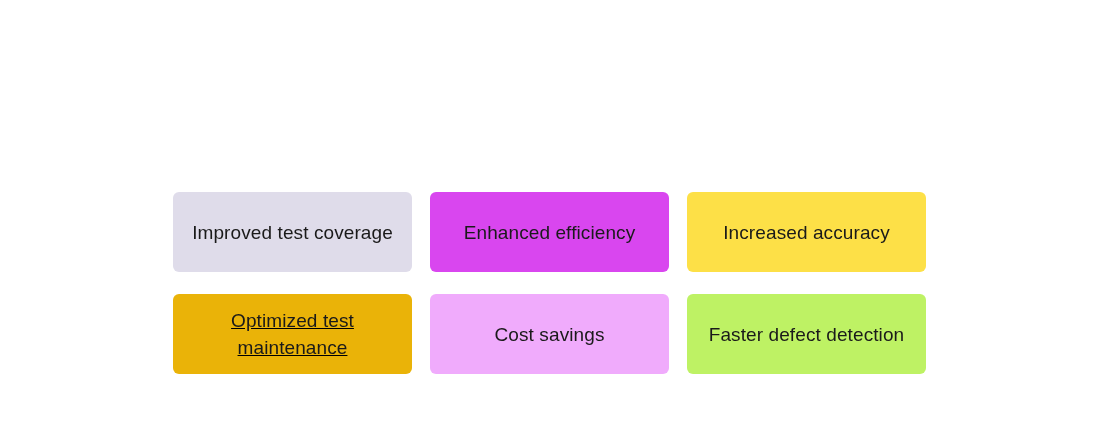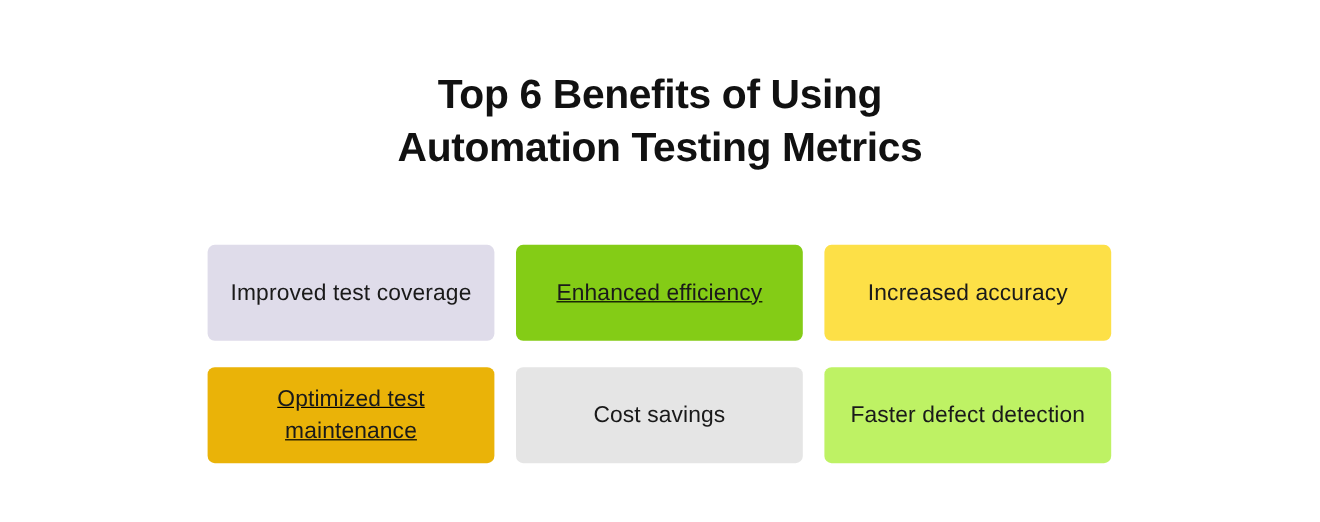--- a/index.html
+++ b/index.html
@@ -34,21 +34,21 @@
     font-size: 34px;
     font-weight: bold;
     line-height: 44px;
     letter-spacing: -0.3px;
     color: #111111;
   }
 
   .cards-grid {
     position: absolute;
     left: 173px;
-    top: 204px;
+    top: 192px;
     width: 754px;
     display: grid;
     grid-template-columns: repeat(3, 239px);
     grid-template-rows: repeat(2, 80px);
     column-gap: 18px;
     row-gap: 22px;
   }
 
   .benefit-card {
     border-radius: 6px;
@@ -66,44 +66,40 @@
     line-height: 27px;
     color: #1a1a1a;
     letter-spacing: 0.1px;
   }
 </style>
 </head>
 <body style="background: rgb(255, 255, 255);">
 
 <div class="infographic">
 
-  <div class="title-block">
-    <span class="title-line">Top 6 Benefits of Using</span>
-    <span class="title-line">Automation Testing Metrics</span>
-  </div>
 
   <div class="cards-grid">
 
     <div class="benefit-card" style="background-color: rgb(223, 220, 234);">
       <span class="benefit-card-label">Improved test coverage</span>
     </div>
 
-    <div class="benefit-card" style="background-color: #84cc16; text-decoration: underline;">
+    <div class="benefit-card" style="background-color: #d946ef;">
       <span class="benefit-card-label">Enhanced efficiency</span>
     </div>
 
     <div class="benefit-card" style="background-color: #fde047;">
       <span class="benefit-card-label">Increased accuracy</span>
     </div>
 
     <div class="benefit-card" style="background-color: #eab308; text-decoration: underline;">
       <span class="benefit-card-label">Optimized test maintenance</span>
     </div>
 
-    <div class="benefit-card" style="background-color: #e5e5e5;">
+    <div class="benefit-card" style="background-color: #f0abfc;">
       <span class="benefit-card-label">Cost savings</span>
     </div>
 
     <div class="benefit-card" style="background-color: #bef264;">
       <span class="benefit-card-label">Faster defect detection</span>
     </div>
 
   </div>
 </div>
 

